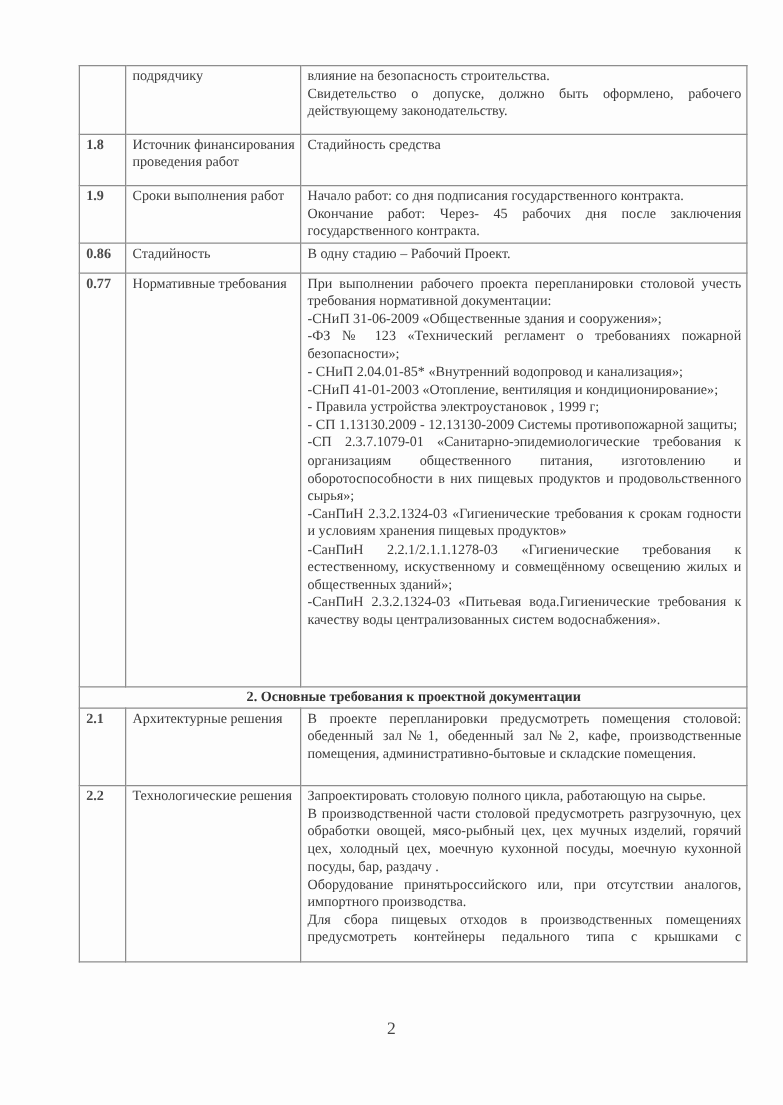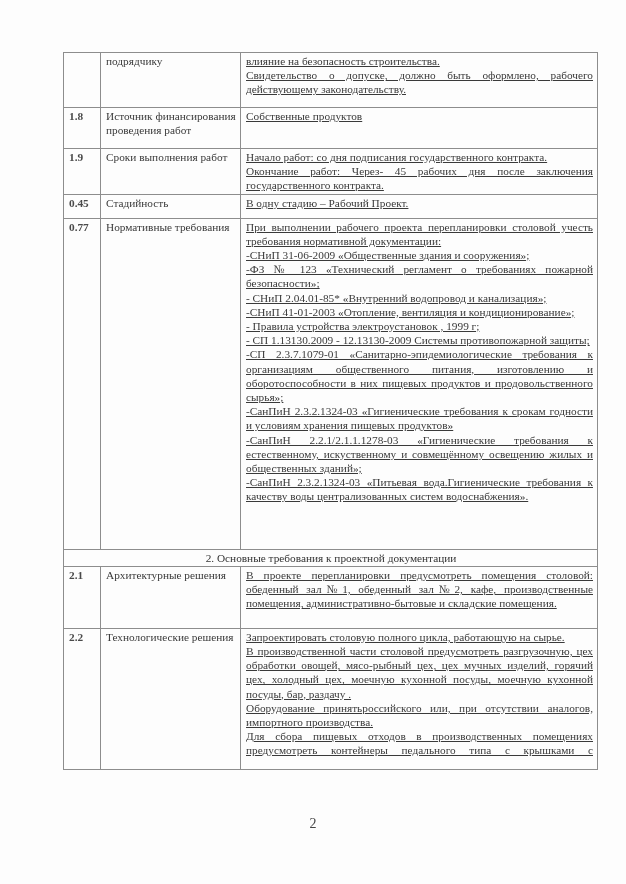--- a/index.html
+++ b/index.html
@@ -13,24 +13,24 @@
     border-collapse: collapse; table-layout: fixed;
     font-size: 11.3px; line-height: 14.2px;
   }
   table.spec td {
     border: 1px solid #8d8d8d; vertical-align: top; padding: 1px 4px 1px 5px;
   }
   col.c1 { width: 37px; }
   col.c2 { width: 140px; }
   col.c3 { width: 357px; }
   td.num { color: #4a4a4a; font-weight: bold; }
-  td.content p { margin: 0; text-align: justify; text-decoration: underline; }
+  td.content p { margin: 0; text-align: justify; }
   td.content p.just-last { text-align-last: justify; }
   td.section {
-    text-align: center; font-weight: normal; padding: 0 4px; color: #333;
+    text-align: center; font-weight: bold; padding: 0 4px; color: #333;
   }
   .pagenum {
     position: absolute; left: 0; width: 626px; top: 816px; text-align: center;
     font-size: 14px; color: #444;
   }
 </style>
 </head>
 <body>
 
 <div class="page">
@@ -48,35 +48,35 @@
         <td class="content">
           <p>влияние на безопасность строительства.</p>
           <p>Свидетельство о допуске, должно быть оформлено, рабочего действующему законодательству.</p>
         </td>
       </tr>
 
       <tr style="height:41px">
         <td class="num">1.8</td>
         <td>Источник финансирования проведения работ</td>
         <td class="content">
-          <p>Собственные продуктов</p>
+          <p>Стадийность средства</p>
         </td>
       </tr>
 
       <tr style="height:36px">
         <td class="num">1.9</td>
         <td>Сроки выполнения работ</td>
         <td class="content">
           <p>Начало работ: со дня подписания государственного контракта.</p>
           <p>Окончание работ: Через- 45 рабочих дня после заключения государственного контракта.</p>
         </td>
       </tr>
 
       <tr style="height:24px">
-        <td class="num">0.45</td>
+        <td class="num">0.86</td>
         <td>Стадийность</td>
         <td class="content">
           <p>В одну стадию – Рабочий Проект.</p>
         </td>
       </tr>
 
 
       <tr style="height:331px">
         <td class="num">0.77</td>
         <td>Нормативные требования</td>

